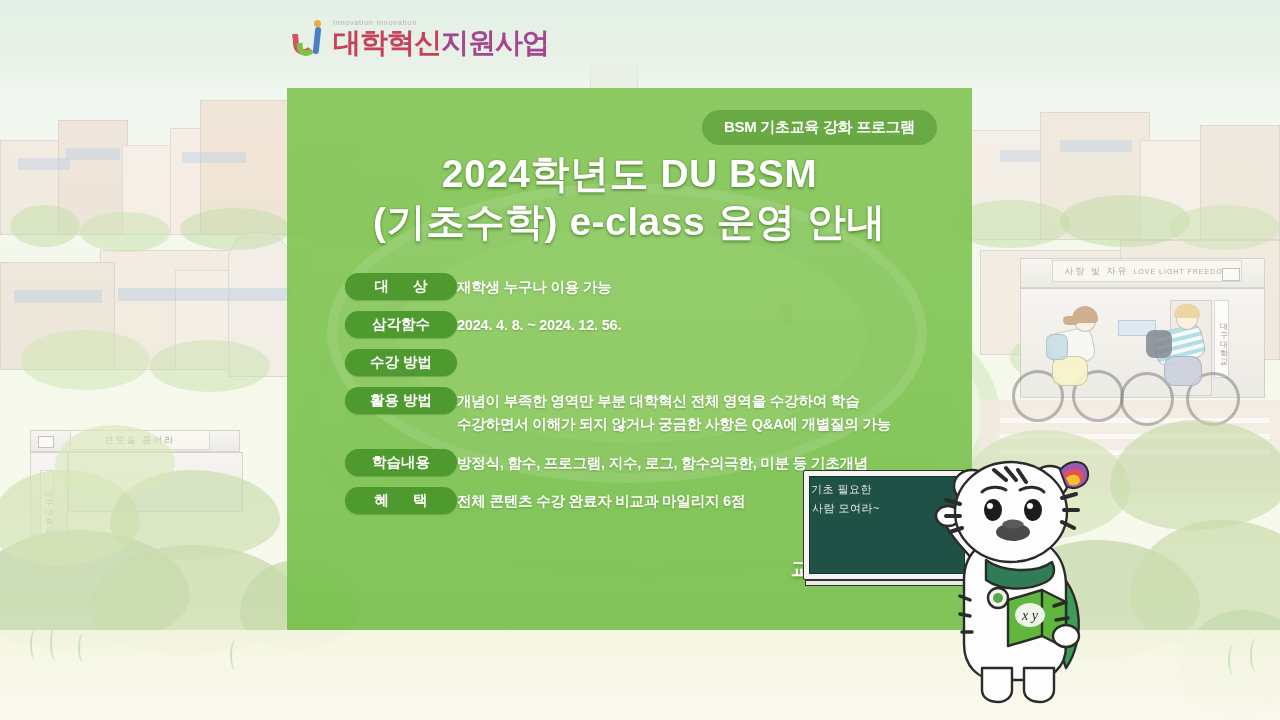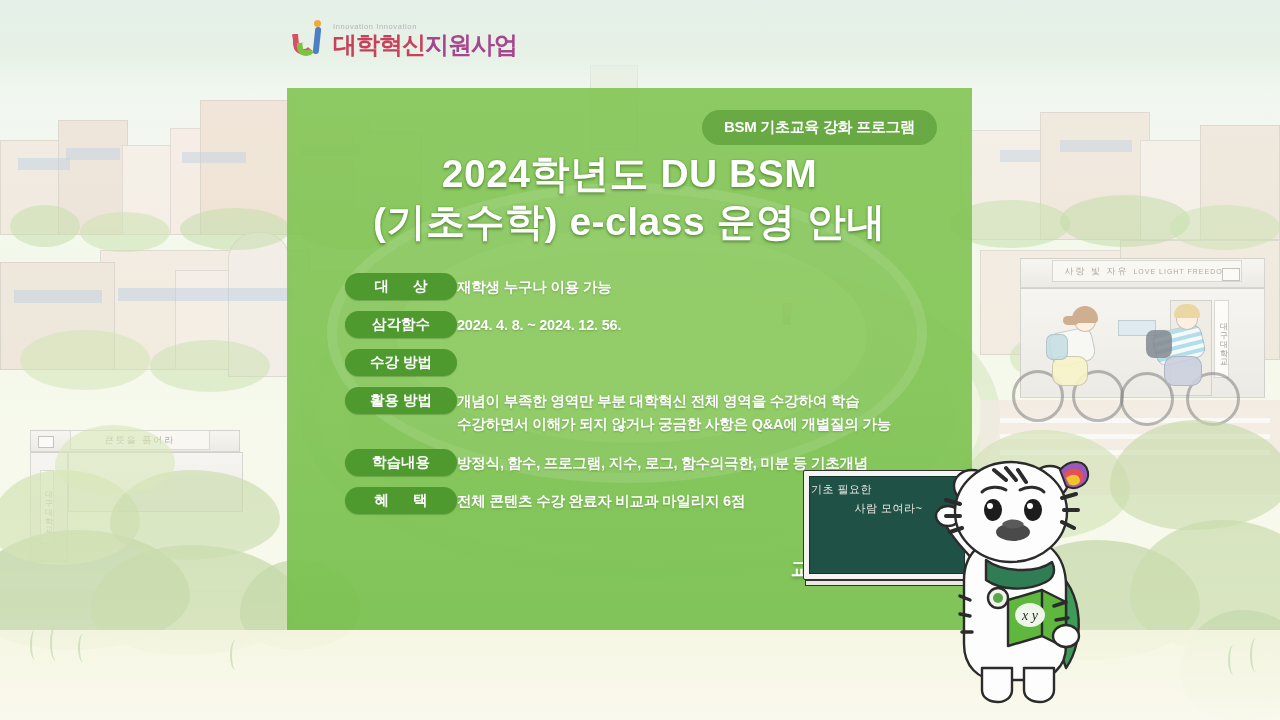--- a/index.html
+++ b/index.html
@@ -106,21 +106,21 @@
   }
   #logo .mark .j-dot{
     position:absolute; left:21px; top:-1px; width:7px; height:7px;
     border-radius:50%; background:#f0a93c;
   }
   #logo .words{ display:flex; flex-direction:column; line-height:1; }
   #logo .eng{
     font-size:7.5px; color:#b9b2b8; letter-spacing:.6px; margin-bottom:3px;
     font-family:"Liberation Sans",sans-serif;
   }
-  #logo .kor{ font-size:24px; font-weight:700; letter-spacing:-1px; }
+  #logo .kor{ font-size:28px; font-weight:700; letter-spacing:-1px; }
   #logo .kor .k1{ color:#c8415a; }
   #logo .kor .k2{ color:#a5468e; }
 
   
   #panel{
     position:absolute; left:287px; top:88px; width:685px; height:542px;
     background:linear-gradient(180deg,rgba(134,198,88,.93) 0%, rgba(128,196,84,.92) 55%, rgba(120,192,78,.93) 100%);
     z-index:20;
     overflow:hidden;
   }
@@ -418,21 +418,21 @@
       </div>
 
     <div id="panel-footer">교무처 교양교육센터</div>
   </div>
 
   <div id="blackboard">
     <div class="frame"></div>
     <div class="slate"></div>
     <div class="bb-text">
       <div>기초 필요한</div>
-      <div style="margin-left:1px;text-align:center;">사람 모여라~</div>
+      <div style="margin-left:1px;">사람 모여라~</div>
     </div>
     <div class="legs"></div>
   </div>
 
   <div id="tiger">
     <svg viewBox="0 0 230 265" width="230" height="265">
       <g stroke="#2b2b2b" stroke-width="2.4" stroke-linejoin="round" stroke-linecap="round">
 
         <path d="M150 120 C196 140 196 200 176 228 C166 196 150 176 140 168 Z" fill="#3e9b58"></path>
 

